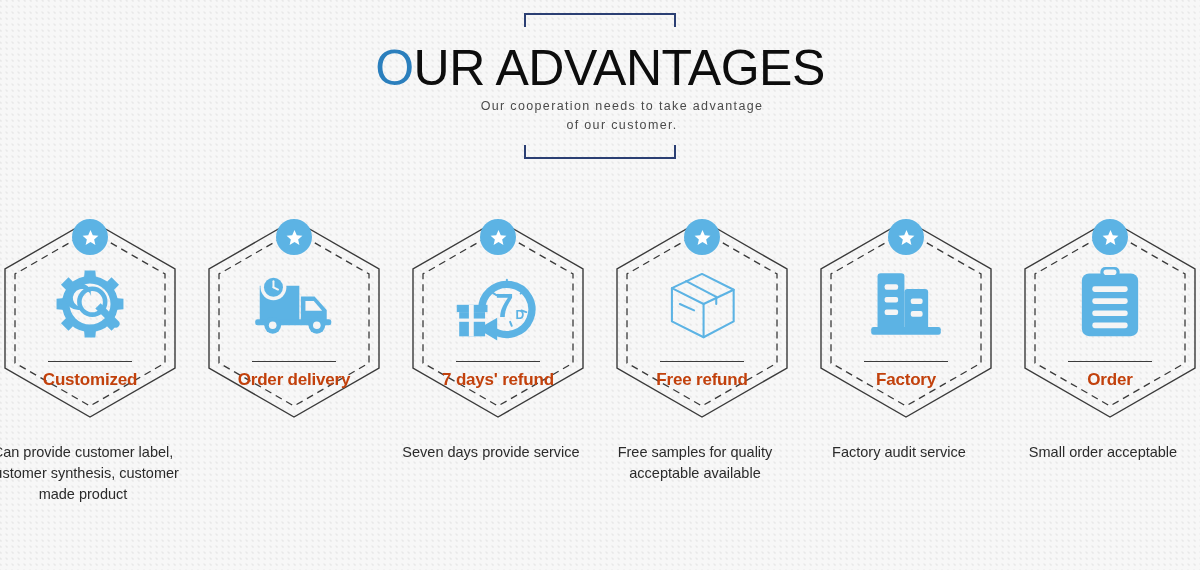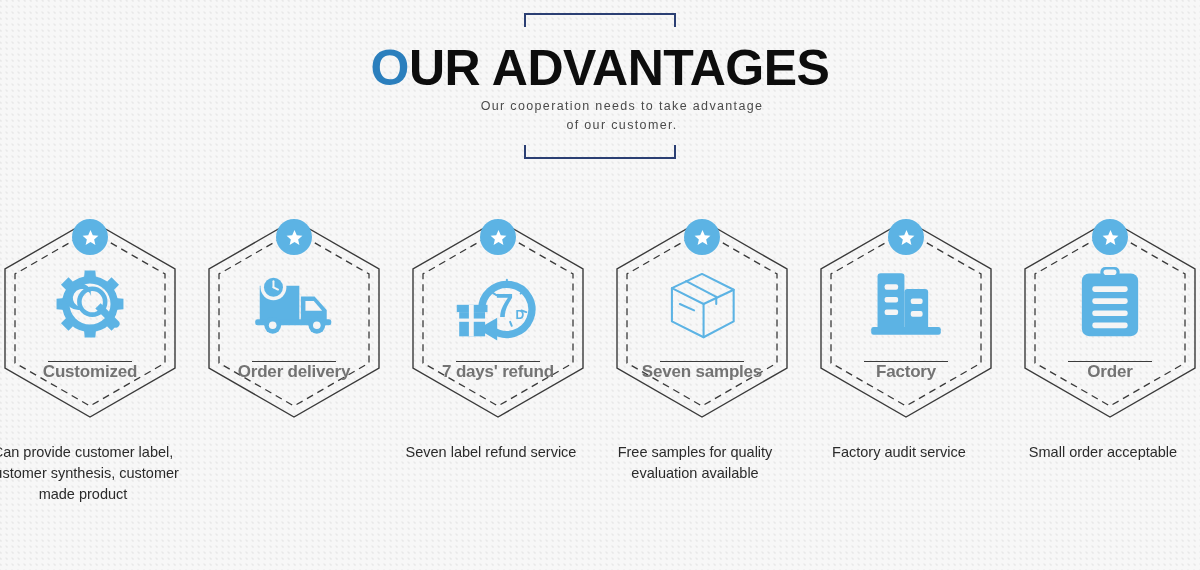--- a/index.html
+++ b/index.html
@@ -50,21 +50,21 @@
     border-right: 2px solid #2b3f73;
     border-top: none;
   }
 
   .title {
     position: absolute;
     top: 40px;
     left: 0;
     width: 1200px;
     font-size: 50px;
-    font-weight: bold;
+    font-weight: normal;
     letter-spacing: -0.5px;
     color: #0d0d0d;
     line-height: 56px;
     white-space: nowrap;
   }
   .title .accent { color: #2b7fbd; }
 
   .subtitle {
     position: absolute;
     top: 97px;
@@ -149,23 +149,24 @@
   }
 
   .label-rule {
     width: 84px;
     height: 0;
     border-top: 1.6px solid #3b3b3b;
     margin-top: 2px;
   }
 
   .card-label {
+    margin-top: 8px;
     font-size: 17px;
     font-weight: bold;
-    color: #737373;
+    color: #c2410c;
     letter-spacing: -0.2px;
     white-space: nowrap;
   }
 
   .card-desc {
     margin-top: 22px;
     font-size: 14.5px;
     line-height: 21px;
     color: #2b2b2b;
     text-align: center;
@@ -302,21 +303,21 @@
             <g fill="#f5f5f5">
               <rect x="17" y="48" width="6" height="39"></rect>
               <rect x="2" y="65" width="38" height="4"></rect>
             </g>
           </svg>
         </div>
         <div class="label-rule"></div>
         <div class="card-label">7 days' refund</div>
       </div>
     </div>
-    <div class="card-desc">Seven label refund service</div>
+    <div class="card-desc">Seven days provide service</div>
   </div>
 
   <div class="card">
     <div class="hex-wrap">
       <svg class="hex-svg" viewBox="0 0 176 203">
         <polygon points="88,3 173,52 173,151 88,200 3,151 3,52" fill="none" stroke="#3a3a3a" stroke-width="1.4"></polygon>
         <polygon points="88,14 163,57 163,146 88,189 13,146 13,57" fill="none" stroke="#3a3a3a" stroke-width="1.3" stroke-dasharray="7,5"></polygon>
       </svg>
       <div class="star-badge">
         <svg width="19" height="19" viewBox="0 0 24 24">
@@ -330,24 +331,24 @@
               <path d="M12 28 L50 10 L90 30 L90 70 L52 90 L12 70 Z"></path>
               <path d="M12 28 L52 48 L90 30"></path>
               <path d="M52 48 L52 90"></path>
               <path d="M30 19 L68 39"></path>
               <path d="M68 39 L68 48"></path>
               <path d="M22 48 L40 56"></path>
             </g>
           </svg>
         </div>
         <div class="label-rule"></div>
-        <div class="card-label">Seven samples</div>
-      </div>
-    </div>
-    <div class="card-desc">Free samples for quality evaluation available</div>
+        <div class="card-label">Free refund</div>
+      </div>
+    </div>
+    <div class="card-desc">Free samples for quality acceptable available</div>
   </div>
 
   <div class="card">
     <div class="hex-wrap">
       <svg class="hex-svg" viewBox="0 0 176 203">
         <polygon points="88,3 173,52 173,151 88,200 3,151 3,52" fill="none" stroke="#3a3a3a" stroke-width="1.4"></polygon>
         <polygon points="88,14 163,57 163,146 88,189 13,146 13,57" fill="none" stroke="#3a3a3a" stroke-width="1.3" stroke-dasharray="7,5"></polygon>
       </svg>
       <div class="star-badge">
         <svg width="19" height="19" viewBox="0 0 24 24">

